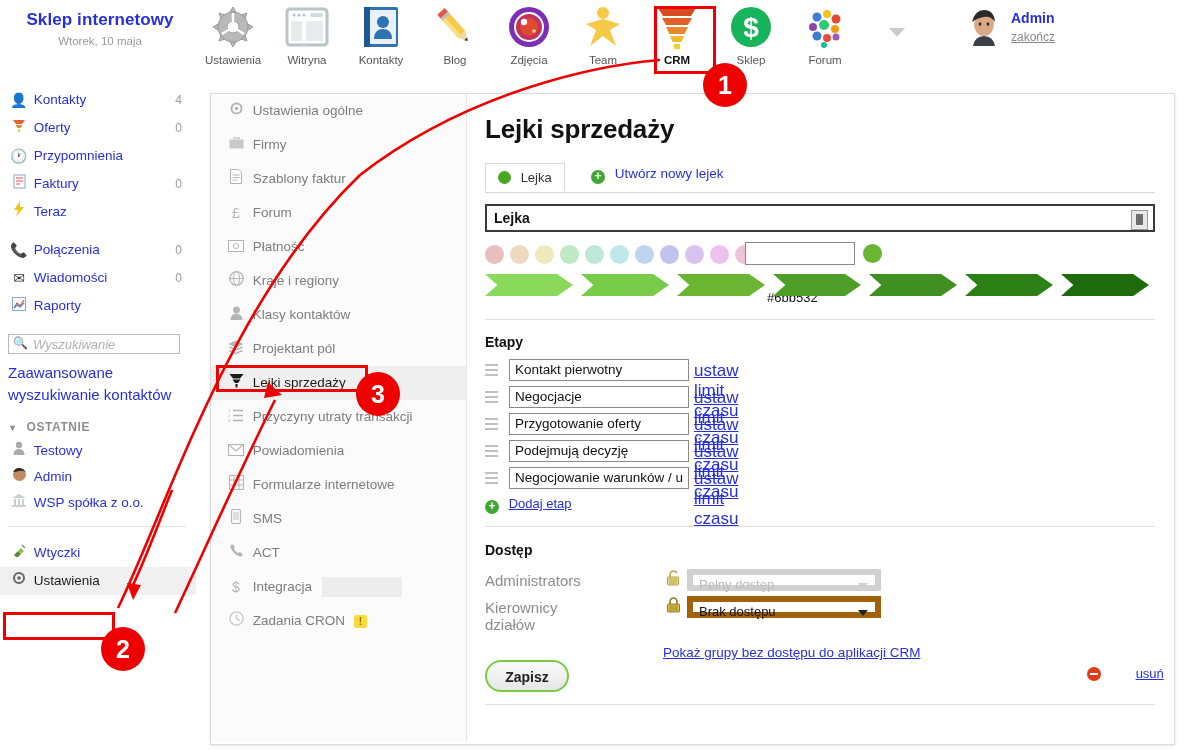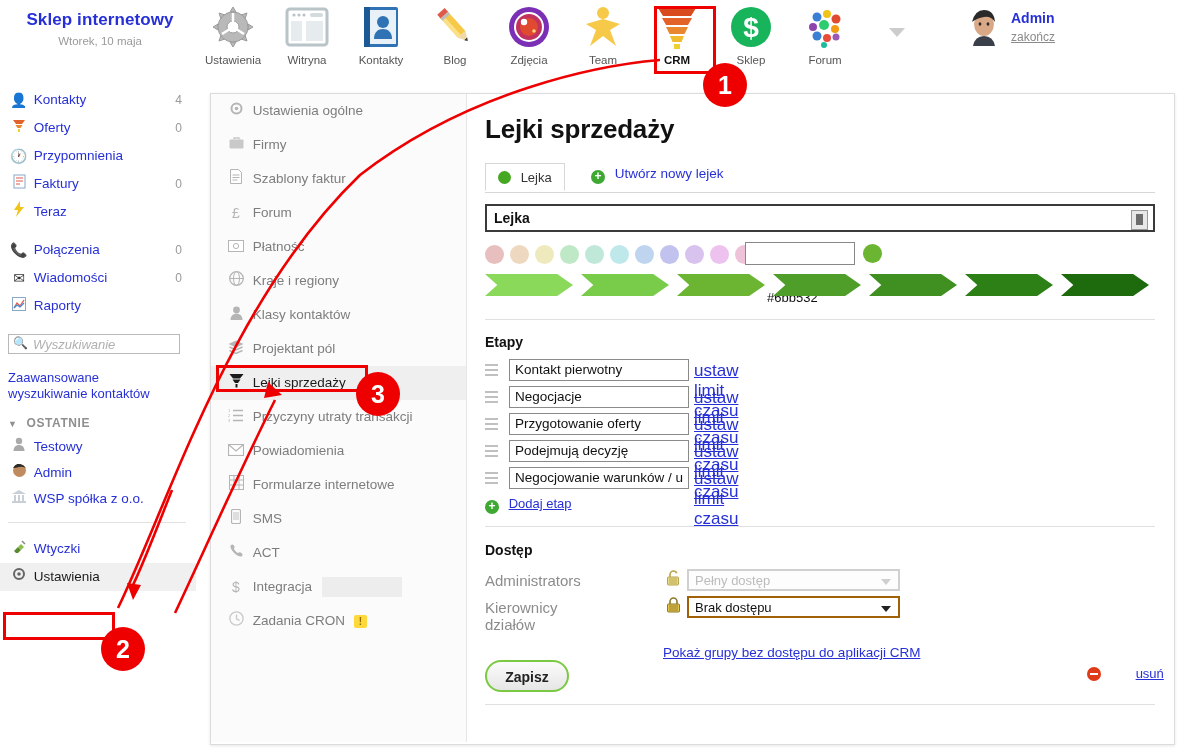--- a/index.html
+++ b/index.html
@@ -38,21 +38,21 @@
   .sidebar{position:absolute;left:0;top:86px;width:196px;height:664px;background:#fff;}
   .navitem{position:relative;height:28px;line-height:28px;padding-left:8px;font-size:13.5px;}
   .navitem .ico{display:inline-block;width:22px;text-align:center;vertical-align:middle;font-size:14px;}
   .navitem .lbl{color:#2730d6;vertical-align:middle;}
   .navitem .cnt{position:absolute;right:14px;top:0;color:#9a9a9a;font-size:12px;}
   .navgap{height:10px;}
   .searchwrap{margin:14px 8px 0 8px;position:relative;}
   .searchbox{width:172px;height:20px;border:1px solid #b9b9b9;background:#fff;position:relative;box-sizing:border-box;}
   .searchbox .sico{position:absolute;left:4px;top:1px;font-size:12px;color:#444;}
   .searchbox .sph{position:absolute;left:24px;top:2px;color:#b0b0b0;font-size:13px;font-style:italic;}
-  .advlink{margin:16px 8px 0 8px;color:#2730d6;font-size:13px;line-height:16px;width:168px;}
+  .advlink{margin:8px 8px 0 8px;color:#2730d6;font-size:15px;line-height:22px;width:168px;}
   .secthead{margin:14px 0 4px 8px;font-size:12px;color:#8f8f8f;font-weight:bold;letter-spacing:.6px;}
   .secthead .tri{display:inline-block;margin-right:5px;font-size:9px;color:#8f8f8f;vertical-align:middle;}
   .recentitem{height:26px;line-height:26px;padding-left:8px;font-size:13.5px;}
   .recentitem .ico{display:inline-block;width:22px;text-align:center;vertical-align:middle;}
   .recentitem .lbl{color:#2730d6;vertical-align:middle;}
   .hr{margin:10px 10px 0 8px;border-top:1px solid #e2e2e2;}
   .botitem{height:28px;line-height:28px;padding-left:8px;font-size:13.5px;}
   .botitem .ico{display:inline-block;width:22px;text-align:center;vertical-align:middle;}
   .botitem .lbl{color:#2730d6;vertical-align:middle;}
   .botitem.sel{background:#f0f0f0;}
@@ -111,21 +111,21 @@
   .limitlink{position:absolute;left:209px;top:2px;font-size:17px;color:#2730d6;text-decoration:underline;}
 
   .addstage{position:absolute;left:18px;font-size:13px;}
   .addstage a{color:#2730d6;text-decoration:underline;}
 
   .divider{position:absolute;left:18px;width:670px;border-top:1px solid #e0e0e0;}
 
   .accrow{position:absolute;height:24px;}
   .acclabel{position:absolute;left:0;top:3px;font-size:15px;color:#8c8c8c;}
   .lockico{position:absolute;left:180px;top:1px;width:17px;height:16px;}
-  .accselect{position:absolute;left:202px;top:0;width:213px;height:22px;border:2px solid #a16207;background:#fff;box-sizing:border-box;}
+  .accselect{position:absolute;left:202px;top:0;width:194px;height:22px;border:6px solid #a16207;background:#fff;box-sizing:border-box;}
   .accselect.dis{border-color:#d0d0d0;background:#fdfdfd;}
   .accselect .av{position:absolute;left:6px;top:2px;font-size:13px;color:#111;}
   .accselect.dis .av{color:#bcbcbc;}
   .accselect .chev{position:absolute;right:7px;top:8px;width:0;height:0;
     border-left:5px solid transparent;border-right:5px solid transparent;border-top:6px solid #222;}
   .accselect.dis .chev{border-top-color:#cfcfcf;}
 
   .showgroups{position:absolute;font-size:13.5px;color:#2730d6;text-decoration:underline;}
 
   .savebtn{position:absolute;left:18px;top:566px;width:84px;height:32px;border-radius:17px;

